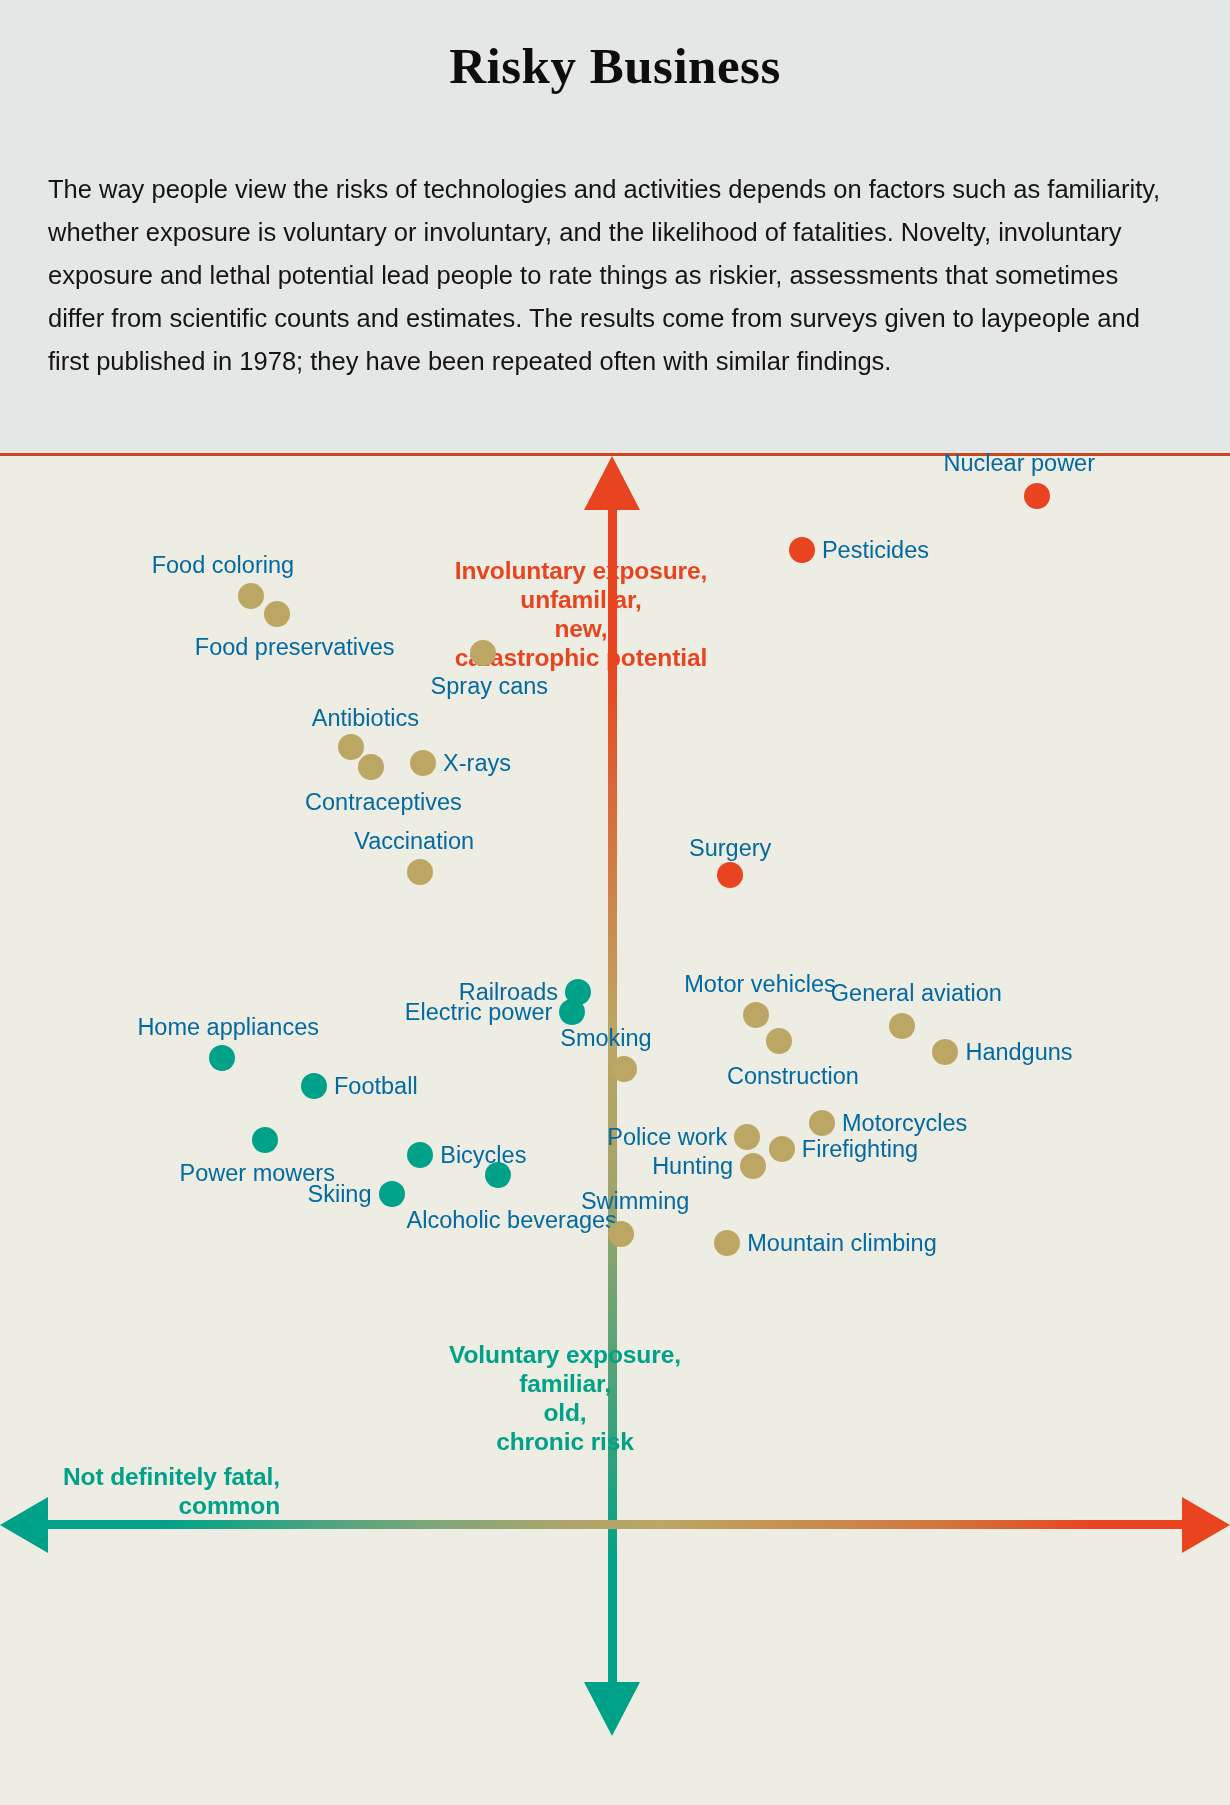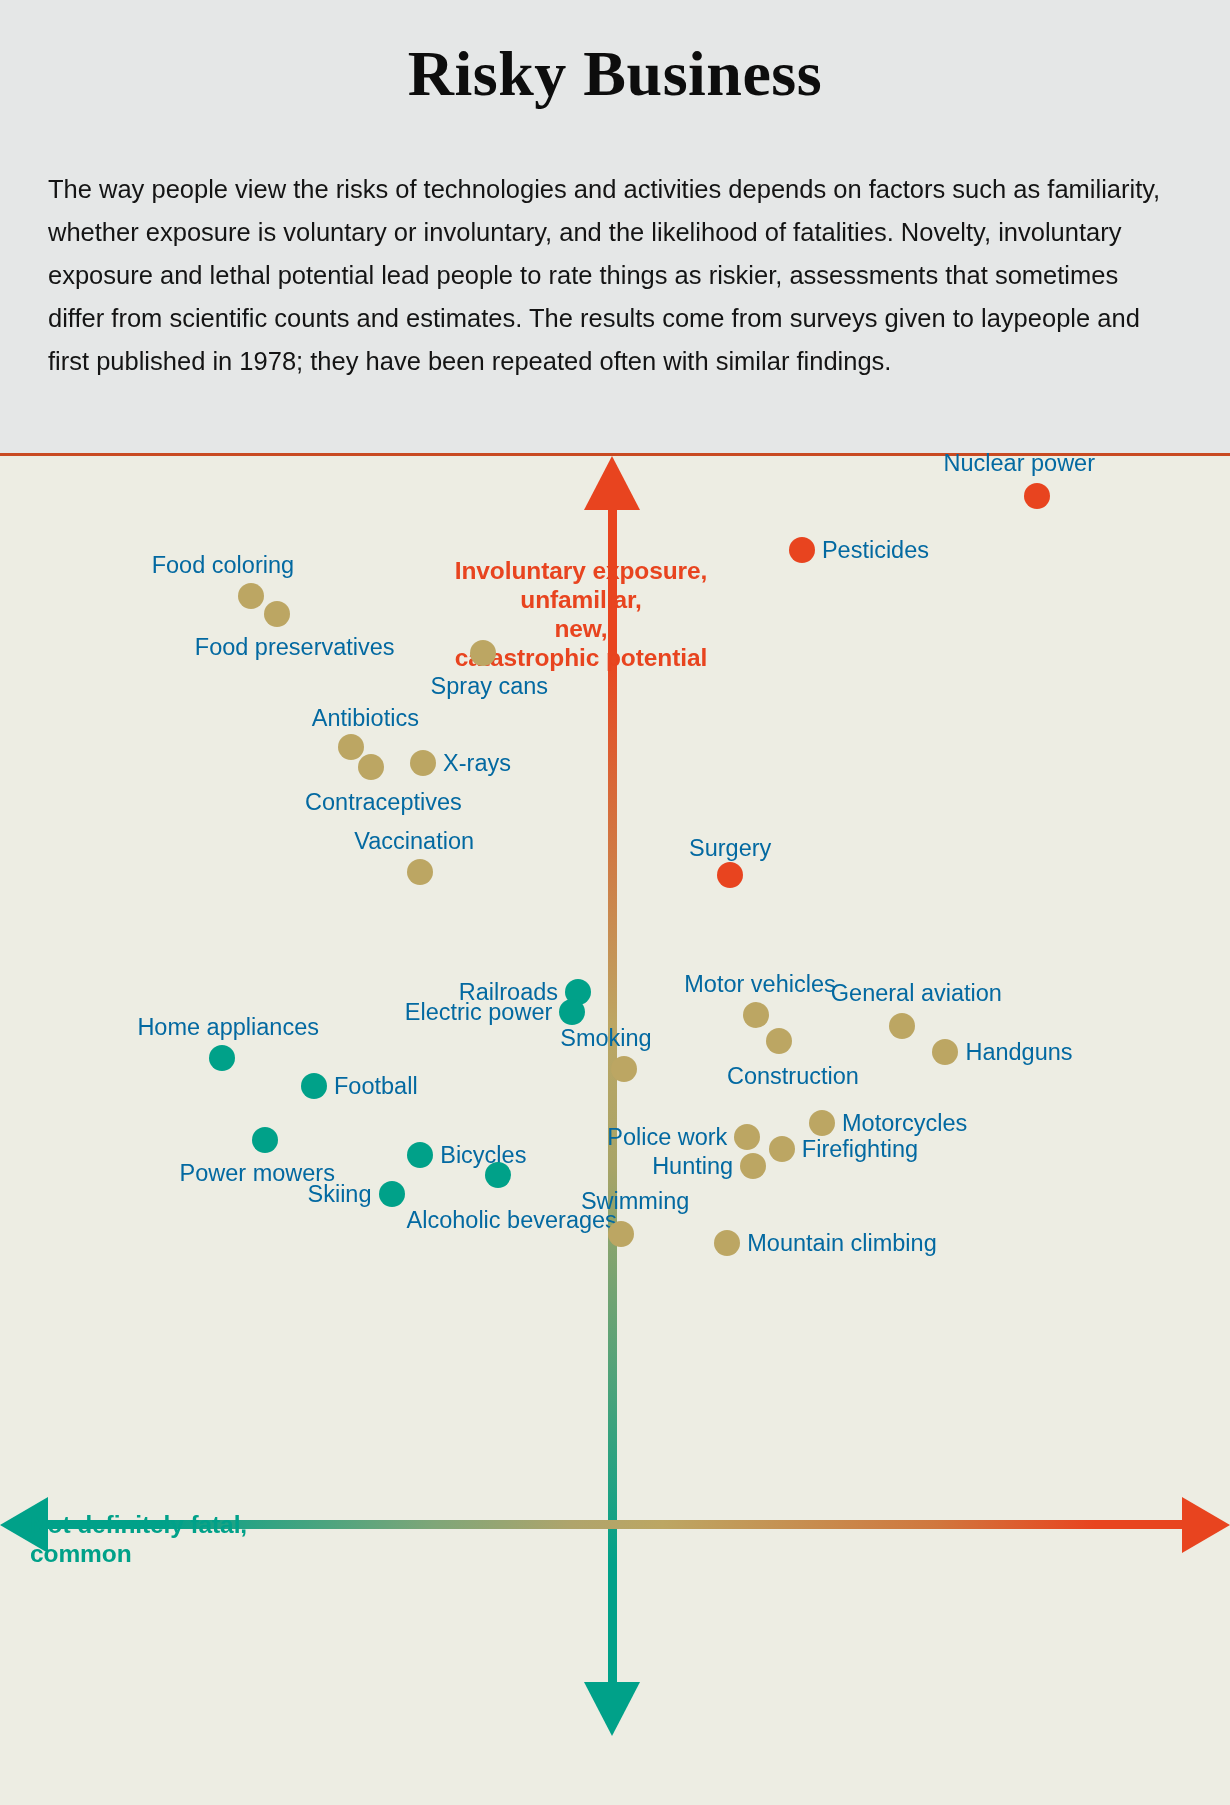--- a/index.html
+++ b/index.html
@@ -16,21 +16,21 @@
     position: absolute; left: 0; top: 0;
     width: 1230px; height: 456px;
     background: #E5E7E7;
     border-bottom: 3px solid #C94A22;
   }
   #title {
     position: absolute; top: 37px; left: 0; width: 1230px;
     text-align: center;
     font-family: "Liberation Serif", serif;
     font-weight: bold;
-    font-size: 64px;
+    font-size: 51px;
     letter-spacing: 0.5px;
     color: #0d0d0d;
   }
   #divider {
     position: absolute; top: 128px; left: 50%;
     transform: translateX(-50%);
     width: 146px; height: 7px;
     overflow: hidden;
     line-height: 7px;
     font-size: 17px;
@@ -119,23 +119,22 @@
     text-align: center;
     color: #E8441F;
   }
   #label-bottom {
     left: 420px; top: 884px; width: 290px;
     text-align: center;
     color: #00A189;
   }
   #label-left {
     left: 30px; top: 1006px; width: 250px;
-    text-align: left;
+    text-align: right;
     color: #00A189;
-    margin-top: 48px;
   }
   #label-right {
     left: 900px; top: 1006px; width: 250px;
     text-align: left;
     color: #E8441F;
   }
 
   .dot {
     position: absolute;
     border-radius: 50%;
@@ -169,20 +168,24 @@
 
   <div class="arrow arrow-up"></div>
   <div class="arrow arrow-down"></div>
   <div class="arrow arrow-left"></div>
   <div class="arrow arrow-right"></div>
 
   <div class="quadrant-label" id="label-top">Involuntary exposure,
 unfamiliar,
 new,
 catastrophic potential</div>
+  <div class="quadrant-label" id="label-bottom">Voluntary exposure,
+familiar,
+old,
+chronic risk</div>
   <div class="quadrant-label" id="label-left">Not definitely fatal,
 common</div>
 
   <div id="points-layer">
       <div class="dot" title="Nuclear power" style="left: 1037.26px; top: 40.2px; width: 26px; height: 26px; background: rgb(232, 68, 31);"></div>
       <div class="pt-label c" style="left: 1019.26px; top: 7.2px;">Nuclear power</div>
       <div class="dot" title="Pesticides" style="left: 801.92px; top: 94.35px; width: 26px; height: 26px; background: rgb(232, 68, 31);"></div>
       <div class="pt-label l" style="left: 821.92px; top: 94.35px;">Pesticides</div>
       <div class="dot" title="Food coloring" style="left: 250.88px; top: 139.95px; width: 26px; height: 26px; background: rgb(188, 166, 99);"></div>
       <div class="pt-label c" style="left: 222.88px; top: 108.95px;">Food coloring</div>

